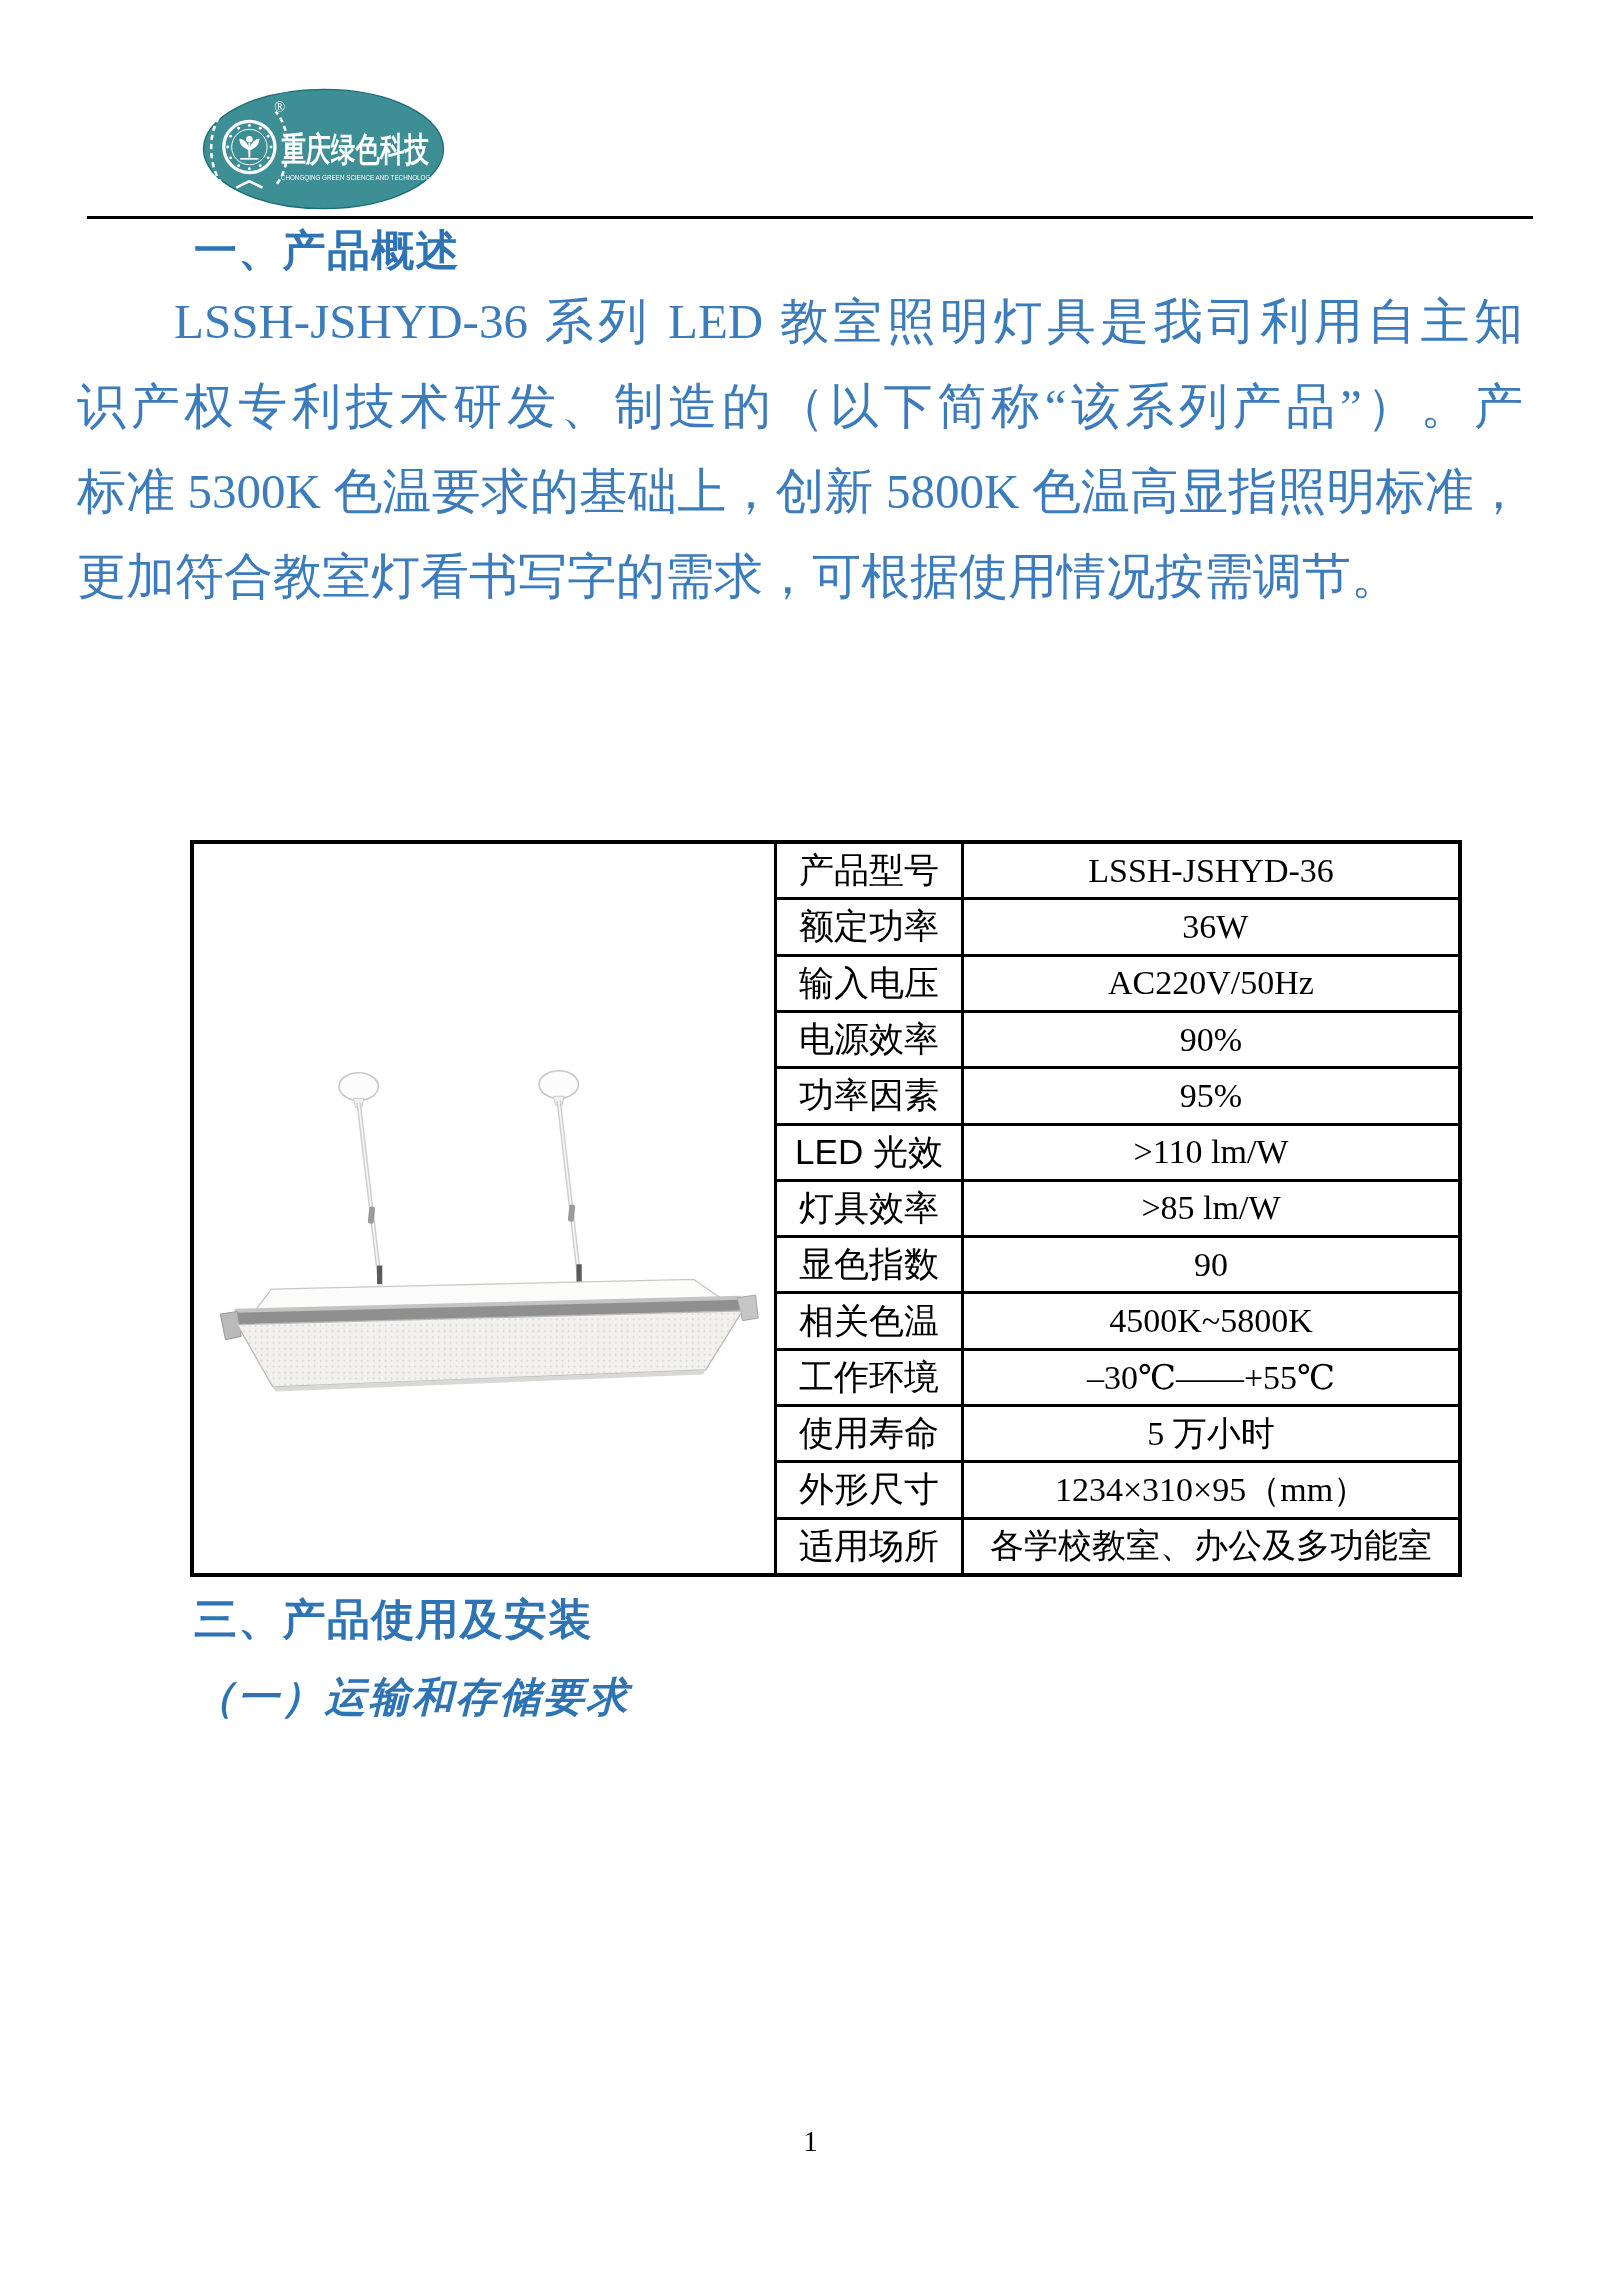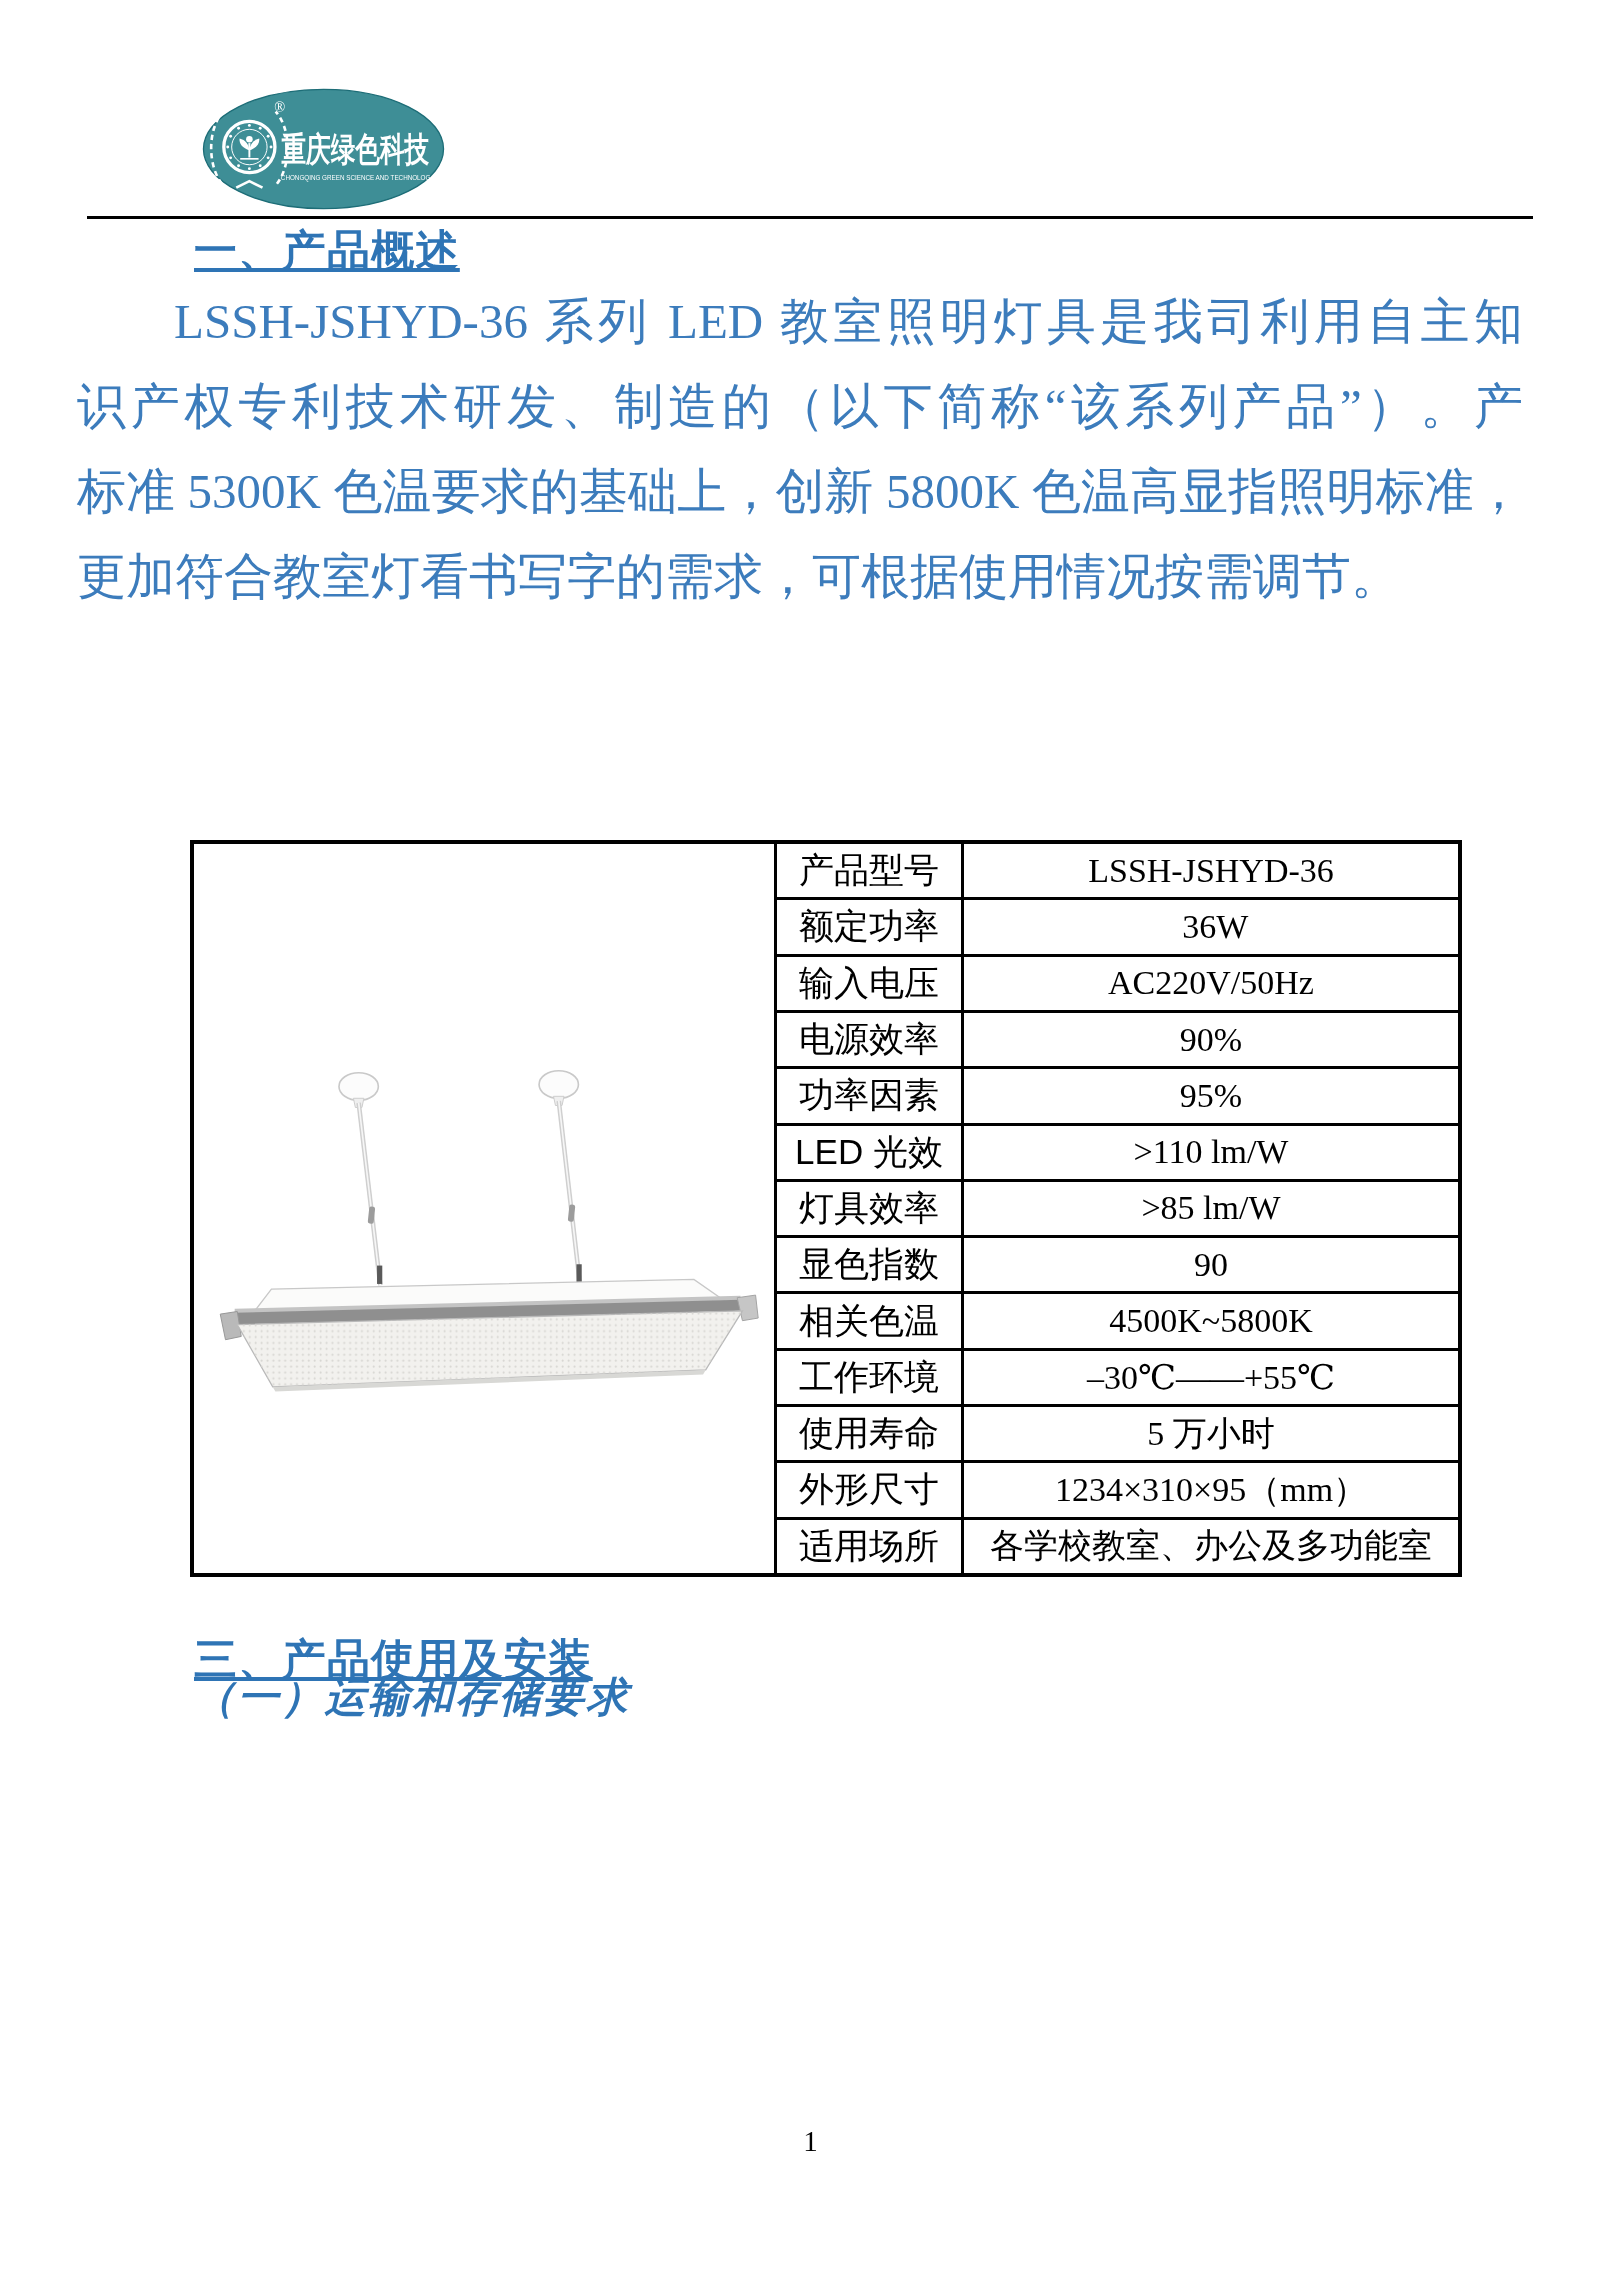--- a/index.html
+++ b/index.html
@@ -12,25 +12,25 @@
   }
   
   .logo{position:absolute;left:202px;top:88px;width:243px;height:122px;}
   
   .rule{position:absolute;left:87px;top:216px;width:1446px;height:3.3px;background:#000;}
   
   .h-blue{
     position:absolute;left:194px;
     font-size:43px;font-weight:bold;color:#2E74B5;
     font-family:"Liberation Serif","DejaVu Serif",serif;
-    letter-spacing:1.3px;white-space:nowrap;text-decoration:underline;
+    letter-spacing:1.3px;white-space:nowrap;
   }
   #h1{top:222px;}
   #h2{top:773px;}
-  #h3{top:1591px;margin-top:40px;}
+  #h3{top:1591px;}
   .h-sub{
     position:absolute;left:182px;top:1670px;
     font-size:41px;font-weight:bold;font-style:italic;color:#2E74B5;
     letter-spacing:2.6px;white-space:nowrap;margin-left:12px;
   }
   
   .para{position:absolute;left:77px;width:1446px;color:#3C7CBC;}
   #p1{top:279px;}
   #p2{top:1720px;}
   .line{

